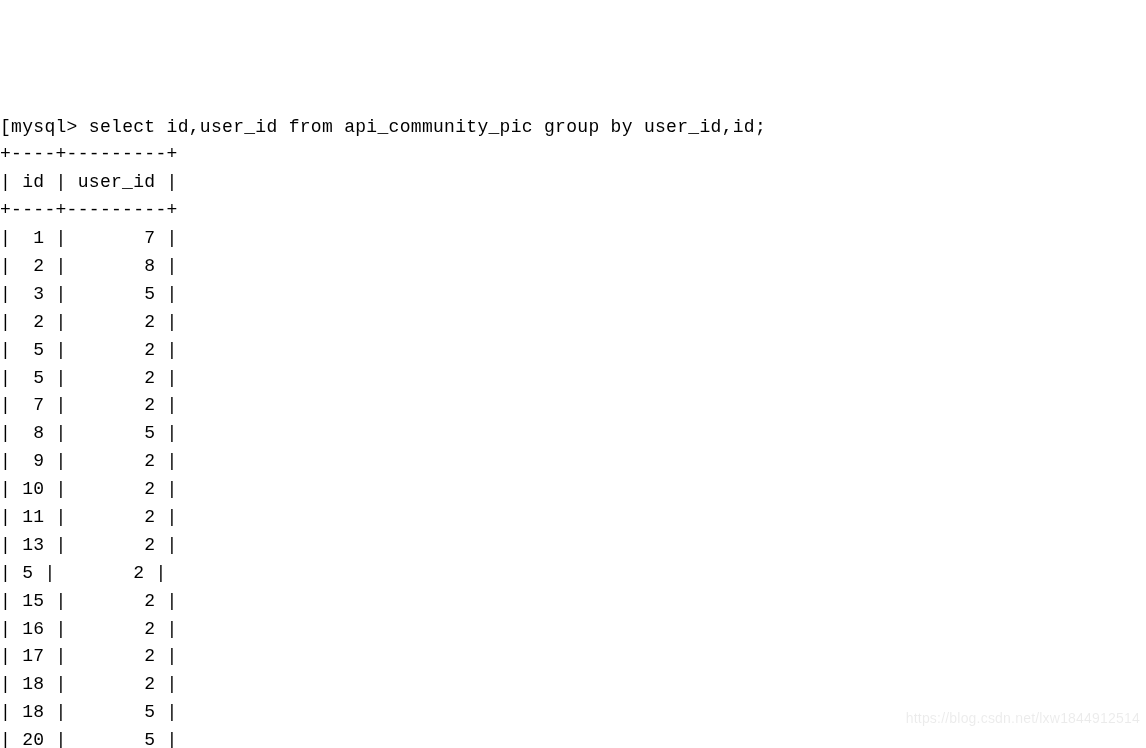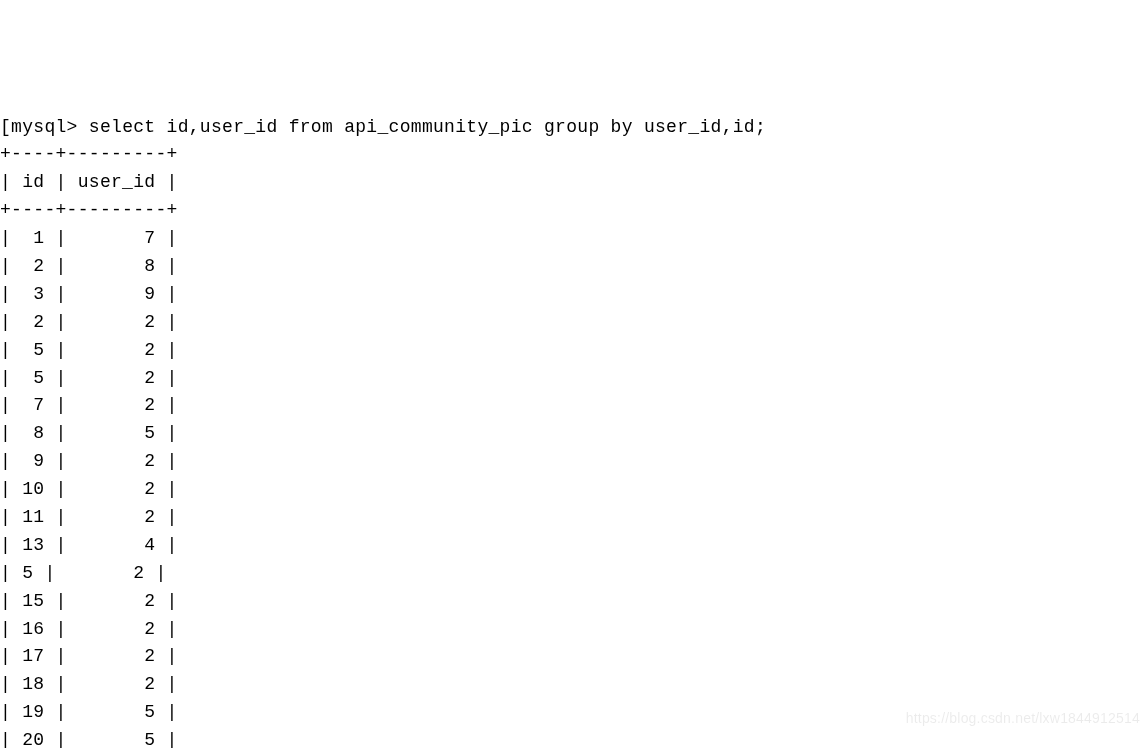--- a/index.html
+++ b/index.html
@@ -37,36 +37,36 @@
 <body>
 
 
 
 <div class="terminal"><span>[</span><span>mysql&gt; </span><span>select id,user_id from api_community_pic group by user_id,id;</span>
 <span>+----+---------+</span>
 <span>| id | user_id |</span>
 <span>+----+---------+</span>
 <span>|  1 |       7 |</span>
 <span>|  2 |       8 |</span>
-<span>|  3 |       9 |</span>
+<span>|  3 |       5 |</span>
 <span>|  2 |       2 |</span>
 <span>|  5 |       2 |</span>
 <span>|  5 |       2 |</span>
 <span>|  7 |       2 |</span>
 <span>|  8 |       5 |</span>
 <span>|  9 |       2 |</span>
 <span>| 10 |       2 |</span>
 <span>| 11 |       2 |</span>
-<span>| 13 |       4 |</span>
+<span>| 13 |       2 |</span>
 <span>| 5 |       2 |</span>
 <span>| 15 |       2 |</span>
 <span>| 16 |       2 |</span>
 <span>| 17 |       2 |</span>
 <span>| 18 |       2 |</span>
-<span>| 19 |       5 |</span>
+<span>| 18 |       5 |</span>
 <span>| 20 |       5 |</span>
 
 
 </div>
 
 <div class="watermark">https://blog.csdn.net/lxw1844912514</div>
 
 
 
 

